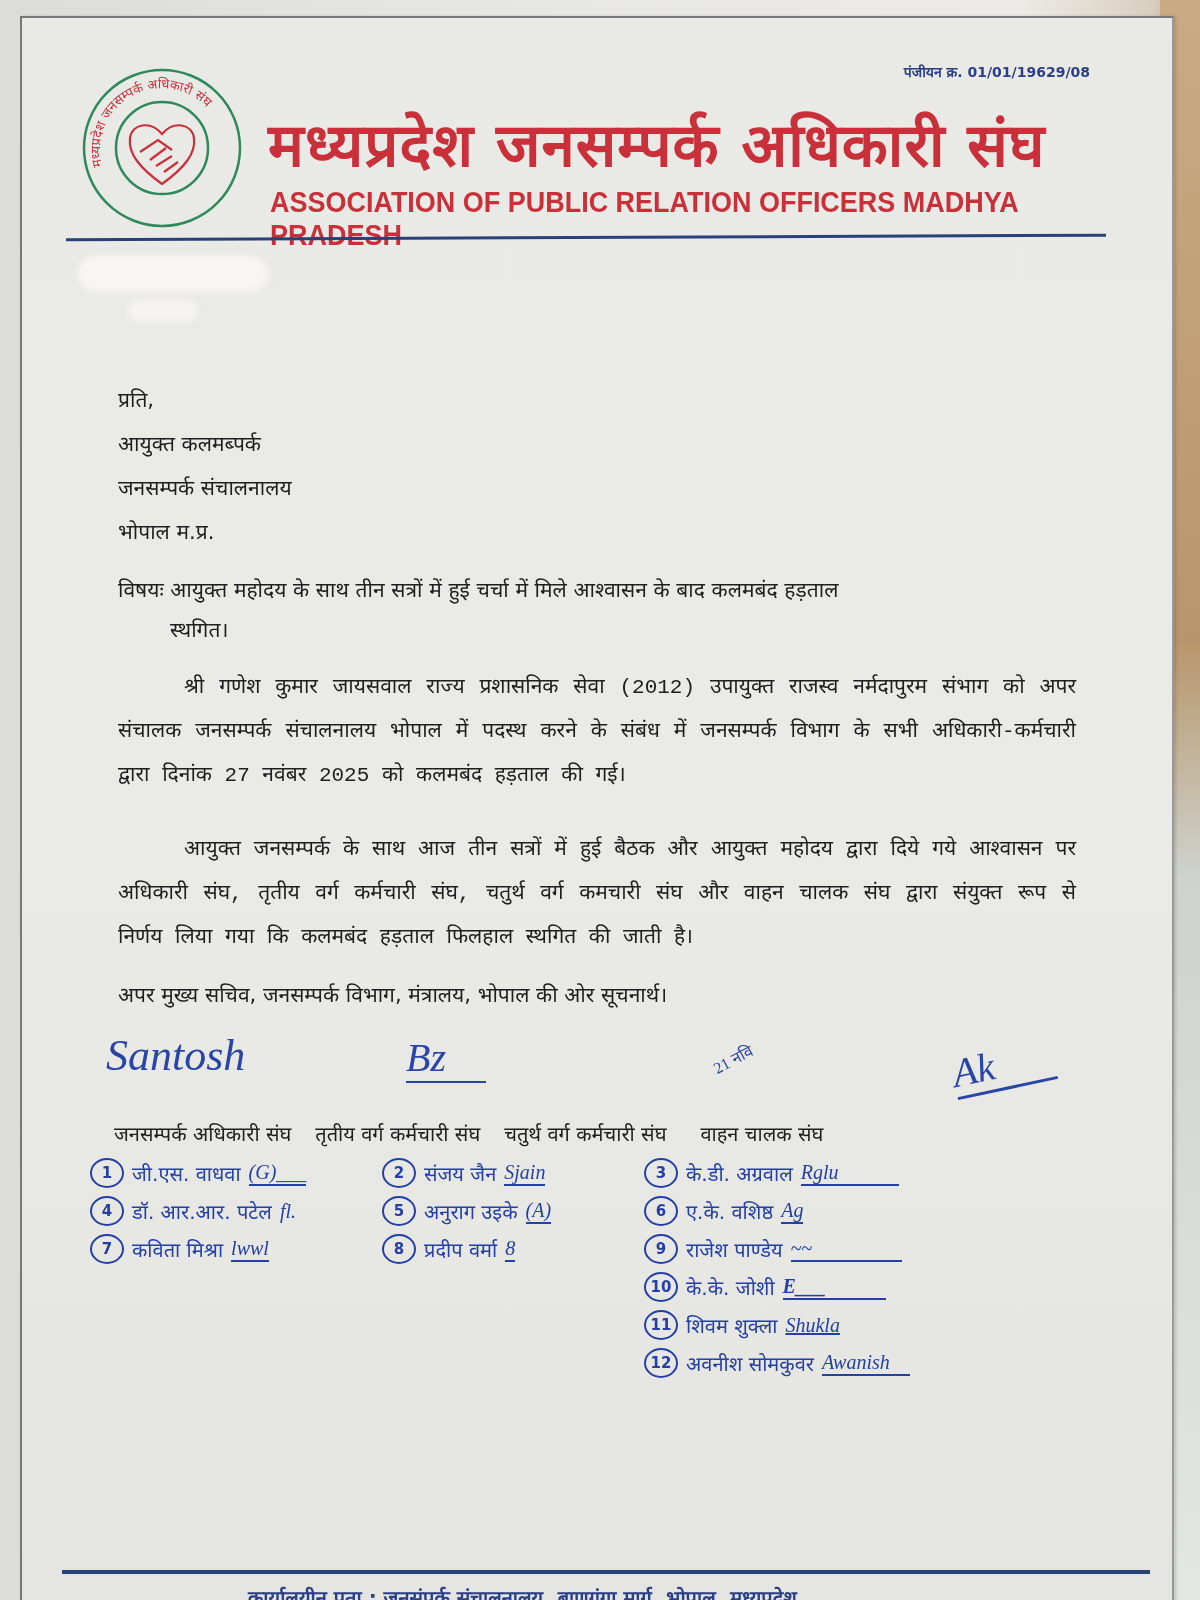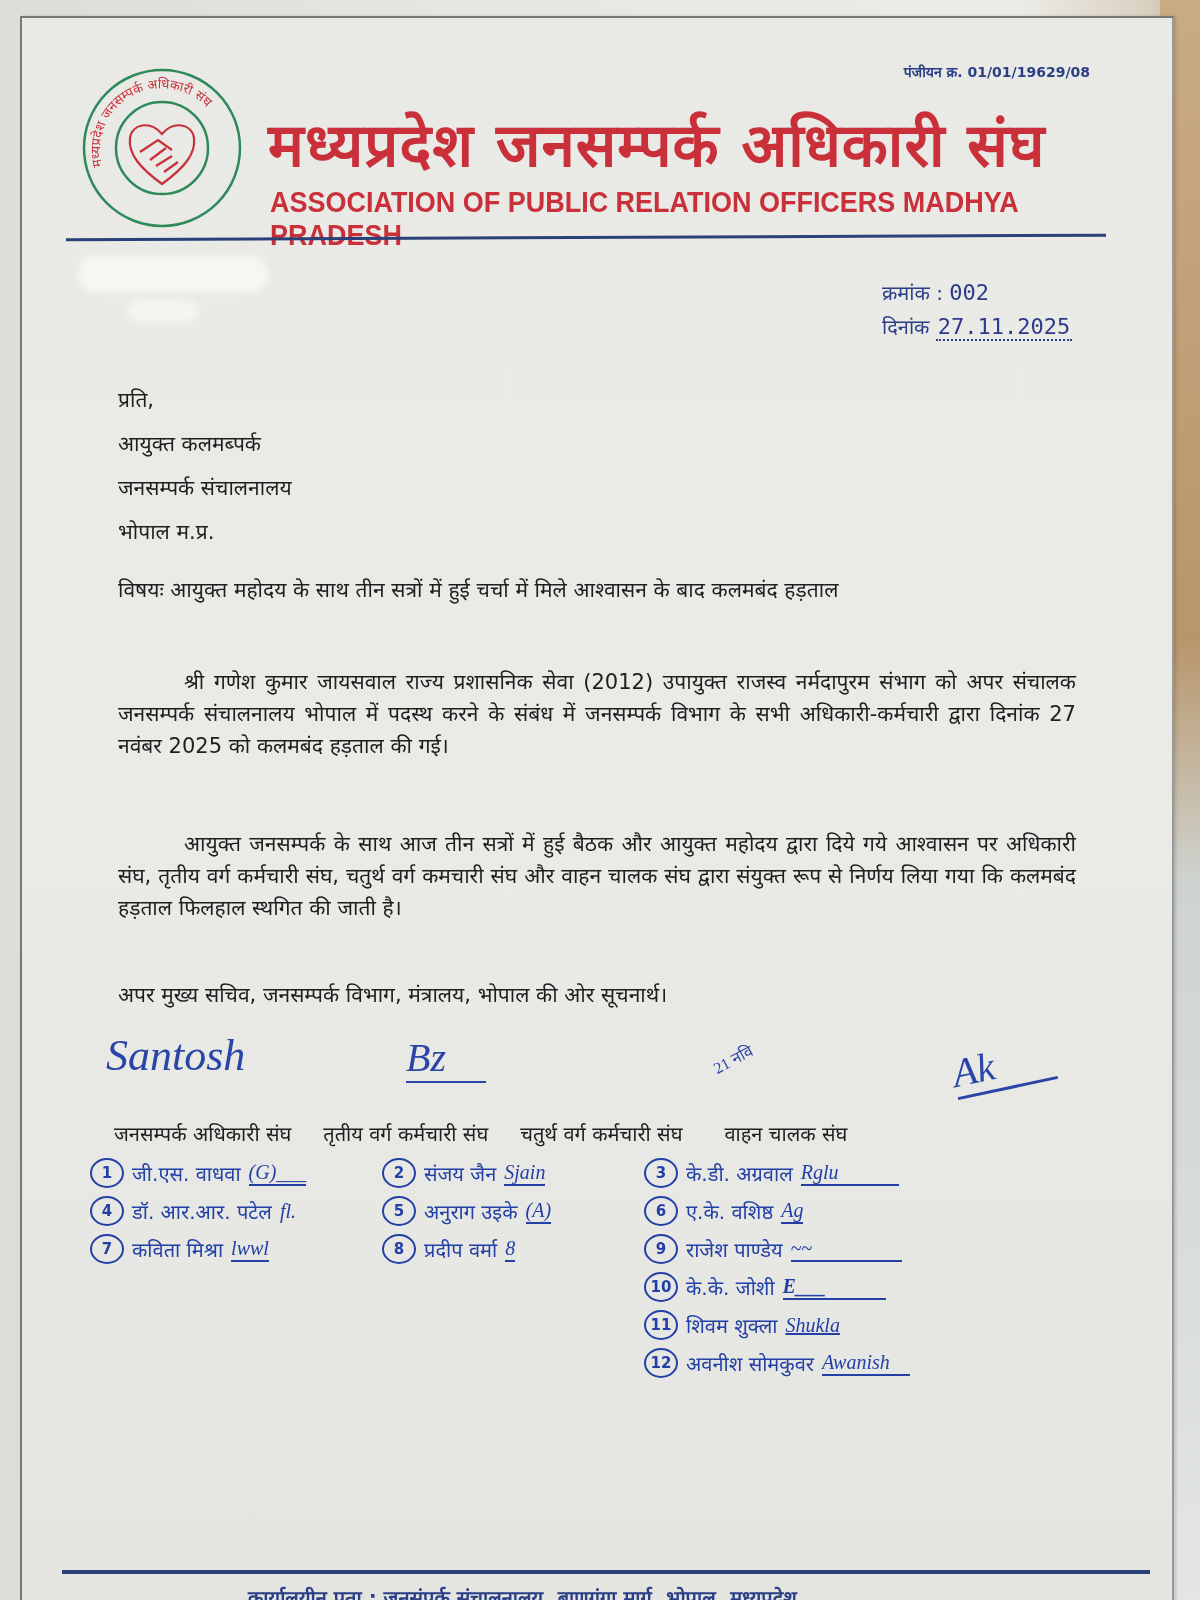--- a/index.html
+++ b/index.html
@@ -46,30 +46,30 @@
     background:#f5f4f0; filter:blur(3px);
   }
   .ref-block { position:absolute; left:860px; top:258px; color:#2a3f86; font-size:20px; line-height:34px; }
   .ref-block .hand { font-family:"DejaVu Sans Mono", monospace; color:#2d3a8c; font-size:22px; }
   .ref-block .dotted { border-bottom:2px dotted #2a3f86; padding:0 2px; }
 
   .body-text { position:absolute; left:96px; color:#1e1e1e; font-size:21px; }
   .addr { top:360px; line-height:44px; }
   .subject { top:552px; line-height:40px; width:960px; }
   .subject .indent { padding-left:52px; display:block; }
-  .para { width:958px; line-height:32px; text-align:justify; text-indent:66px; }
+  .para { width:958px; line-height:44px; text-align:justify; text-indent:66px;font-family:Liberation Mono, monospace; }
   .p1 { top:648px; }
   .p2 { top:810px; }
   .cc { top:962px; }
 
   
   .sig { position:absolute; color:#2a45a8; font-family:"Liberation Serif", serif; font-style:italic; }
   .sig-row-labels {
     position:absolute; left:92px; top:1102px; font-size:20px; color:#1e1e1e; width:1000px;
-    display:flex; gap:32px; white-space:nowrap;
+    display:flex; gap:24px; white-space:nowrap;
   }
   .hand-list { position:absolute; color:#2340a6; font-size:20px; font-family:"DejaVu Sans", sans-serif; }
   .hand-list .row { height:38px; display:flex; align-items:center; gap:8px; white-space:nowrap; }
   .circ {
     display:inline-flex; align-items:center; justify-content:center; min-width:26px; height:26px;
     border:2px solid #2340a6; border-radius:50%; font-size:15px; font-weight:bold; padding:0 2px;
   }
   .scribble { display:inline-block; border-bottom:2px solid #2340a6; font-style:italic; font-family:"Liberation Serif", serif; }
 
   .rule-bottom {
@@ -105,40 +105,31 @@
   </svg>
 
   <div class="reg-no">पंजीयन क्र. 01/01/19629/08</div>
   <div class="title-hi">मध्यप्रदेश जनसम्पर्क अधिकारी संघ</div>
   <div class="title-en">ASSOCIATION OF PUBLIC RELATION OFFICERS MADHYA PRADESH</div>
   <div class="rule-top"></div>
 
   <div class="whiteout"></div>
   <div class="whiteout2"></div>
 
-  <div class="ref-block">
-    <div>
-      <span>क्रमांक :</span>
-      <span class="hand">002</span>
-    </div>
-    <div>
-      <span>दिनांक</span>
-      <span class="hand dotted">27.11.2025</span>
-    </div>
-  </div>
 
   <div class="body-text addr">
     <div>प्रति,</div>
     <div>आयुक्त कलमब्पर्क</div>
     <div>जनसम्पर्क संचालनालय</div>
     <div>भोपाल म.प्र.</div>
   </div>
 
   <div class="body-text subject">
     <span>विषयः आयुक्त महोदय के साथ तीन सत्रों में हुई चर्चा में मिले आश्वासन के बाद कलमबंद हड़ताल</span>
+    <span class="indent">स्थगित।</span>
   </div>
 
   <div class="body-text para p1">श्री गणेश कुमार जायसवाल राज्य प्रशासनिक सेवा (2012) उपायुक्त राजस्व नर्मदापुरम संभाग को अपर संचालक जनसम्पर्क संचालनालय भोपाल में पदस्थ करने के संबंध में जनसम्पर्क विभाग के सभी अधिकारी-कर्मचारी द्वारा दिनांक 27 नवंबर 2025 को कलमबंद हड़ताल की गई।</div>
   <div class="body-text para p2">आयुक्त जनसम्पर्क के साथ आज तीन सत्रों में हुई बैठक और आयुक्त महोदय द्वारा दिये गये आश्वासन पर अधिकारी संघ, तृतीय वर्ग कर्मचारी संघ, चतुर्थ वर्ग कमचारी संघ और  वाहन चालक संघ द्वारा संयुक्त रूप से निर्णय लिया गया कि कलमबंद हड़ताल फिलहाल स्थगित की जाती है।</div>
   <div class="body-text cc">अपर मुख्य सचिव,  जनसम्पर्क विभाग, मंत्रालय, भोपाल की ओर सूचनार्थ।</div>
 
   <div class="sig" style="left:84px; top:1012px; font-size:44px;">Santosh</div>
   <div class="sig" style="left:384px; top:1016px; font-size:40px; border-bottom:2px solid #2a45a8; padding-right:40px;">Bz</div>
   <div class="sig" style="left:690px; top:1030px; font-size:16px; font-style:normal; transform:rotate(-28deg);">21 नवि</div>
   <div class="sig" style="left:930px; top:1022px; font-size:40px; border-bottom:3px solid #2a45a8; padding-right:60px; transform:rotate(-12deg);">Ak</div>

